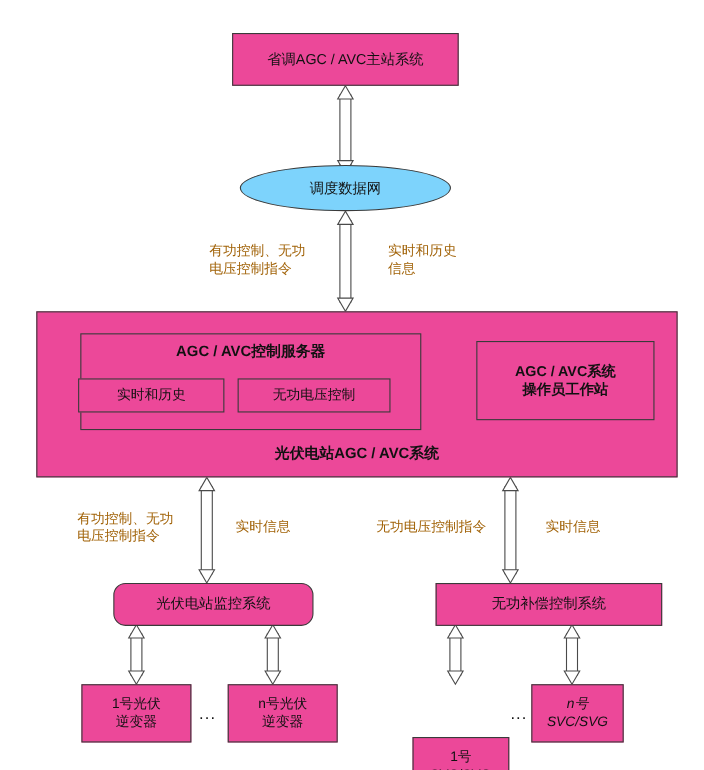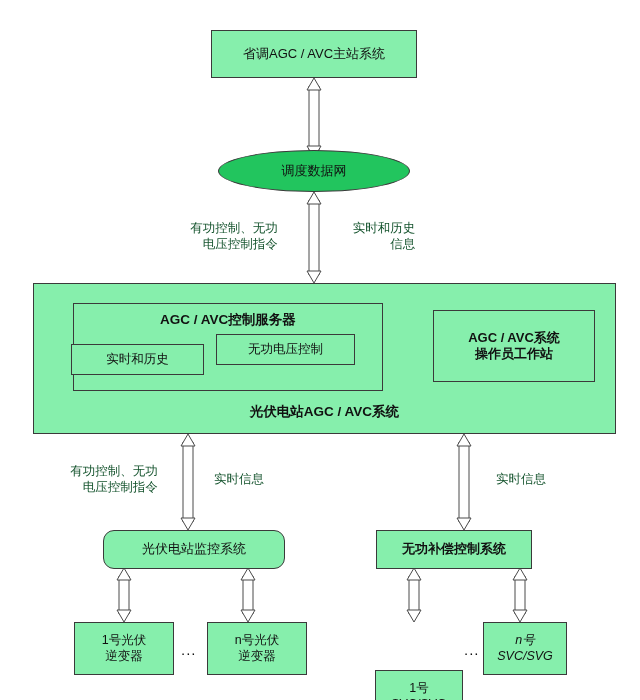--- a/index.html
+++ b/index.html
@@ -17,48 +17,48 @@
   }
   #canvas {
     position: relative;
     width: 640px;
     height: 700px;
   }
   .box {
     position: absolute;
     box-sizing: border-box;
     border: 1px solid #3a3a3a;
-    background: #86efac;
+    background: #ec4899;
     display: flex;
     align-items: center;
     justify-content: center;
     text-align: center;
     line-height: 1.25;
     white-space: pre-line;
     font-size: 13px;
     color: #111111;
   }
   .plain {
     position: absolute;
     box-sizing: border-box;
     display: flex;
     align-items: center;
     justify-content: center;
-    text-align: right;
+    text-align: left;
     line-height: 1.3;
     white-space: pre-line;
     font-size: 12.5px;
-    color: #14532d;
+    color: #a16207;
   }
   .ellipse {
     position: absolute;
     box-sizing: border-box;
     border: 1px solid #3a3a3a;
     border-radius: 50%;
-    background: #22c55e;
+    background: #7dd3fc;
     display: flex;
     align-items: center;
     justify-content: center;
     text-align: center;
     font-size: 13px;
   }
   .bold { font-weight: bold; }
   svg.arrows {
     position: absolute;
     left: 0;
@@ -134,36 +134,37 @@
   <div class="box" style="left:33px; top:283px; width:583px; height:151px; align-items:flex-end; justify-content:center;">
     <span style="display:block; padding-bottom:12px; font-weight:bold; font-size:13.5px;">光伏电站AGC / AVC系统</span>
   </div>
 
   <div class="box" style="left:57px; top:303px; width:310px; height:88px; flex-direction:column; justify-content:flex-start;margin-left:16px;">
     <span style="display:block; margin-top:8px; font-weight:bold; font-size:13.5px;">AGC / AVC控制服务器</span>
   </div>
 
   <div class="box" style="left:71px; top:344px; width:133px; height:31px; font-size:12.5px;">实时和历史</div>
 
-  <div class="box" style="left:216px; top:334px; width:139px; height:31px; font-size:12.5px;">无功电压控制</div>
+  <div class="box" style="left:216px; top:344px; width:139px; height:31px; font-size:12.5px;">无功电压控制</div>
 
   <div class="box bold" style="left:433px; top:310px; width:162px; height:72px; font-size:13px;">AGC / AVC系统
 操作员工作站</div>
 
   <div class="plain" style="left:50px; top:455px; width:128px; height:48px;">有功控制、无功
 电压控制指令</div>
 
   <div class="plain" style="left:196px; top:467px; width:86px; height:24px;">实时信息</div>
 
+  <div class="plain" style="left:326px; top:467px; width:132px; height:24px;">无功电压控制指令</div>
 
   <div class="plain" style="left:478px; top:467px; width:86px; height:24px;">实时信息</div>
 
   <div class="box" style="left:103px; top:530px; width:182px; height:39px;border-radius:11px;">光伏电站监控系统</div>
 
-  <div class="box" style="left:376px; top:530px; width:156px; height:39px;font-weight:bold;">无功补偿控制系统</div>
+  <div class="box" style="left:396px; top:530px; width:206px; height:39px;">无功补偿控制系统</div>
 
   <div class="box" style="left:74px; top:622px; width:100px; height:53px; font-size:12.5px;">1号光伏
 逆变器</div>
 
   <div class="dots" style="left:181px; top:641px;">...</div>
 
   <div class="box" style="left:207px; top:622px; width:100px; height:53px; font-size:12.5px;">n号光伏
 逆变器</div>
 
   <div class="box" style="left:375px; top:622px; width:88px; height:53px; font-size:12.5px;margin-top:48px;">1号

